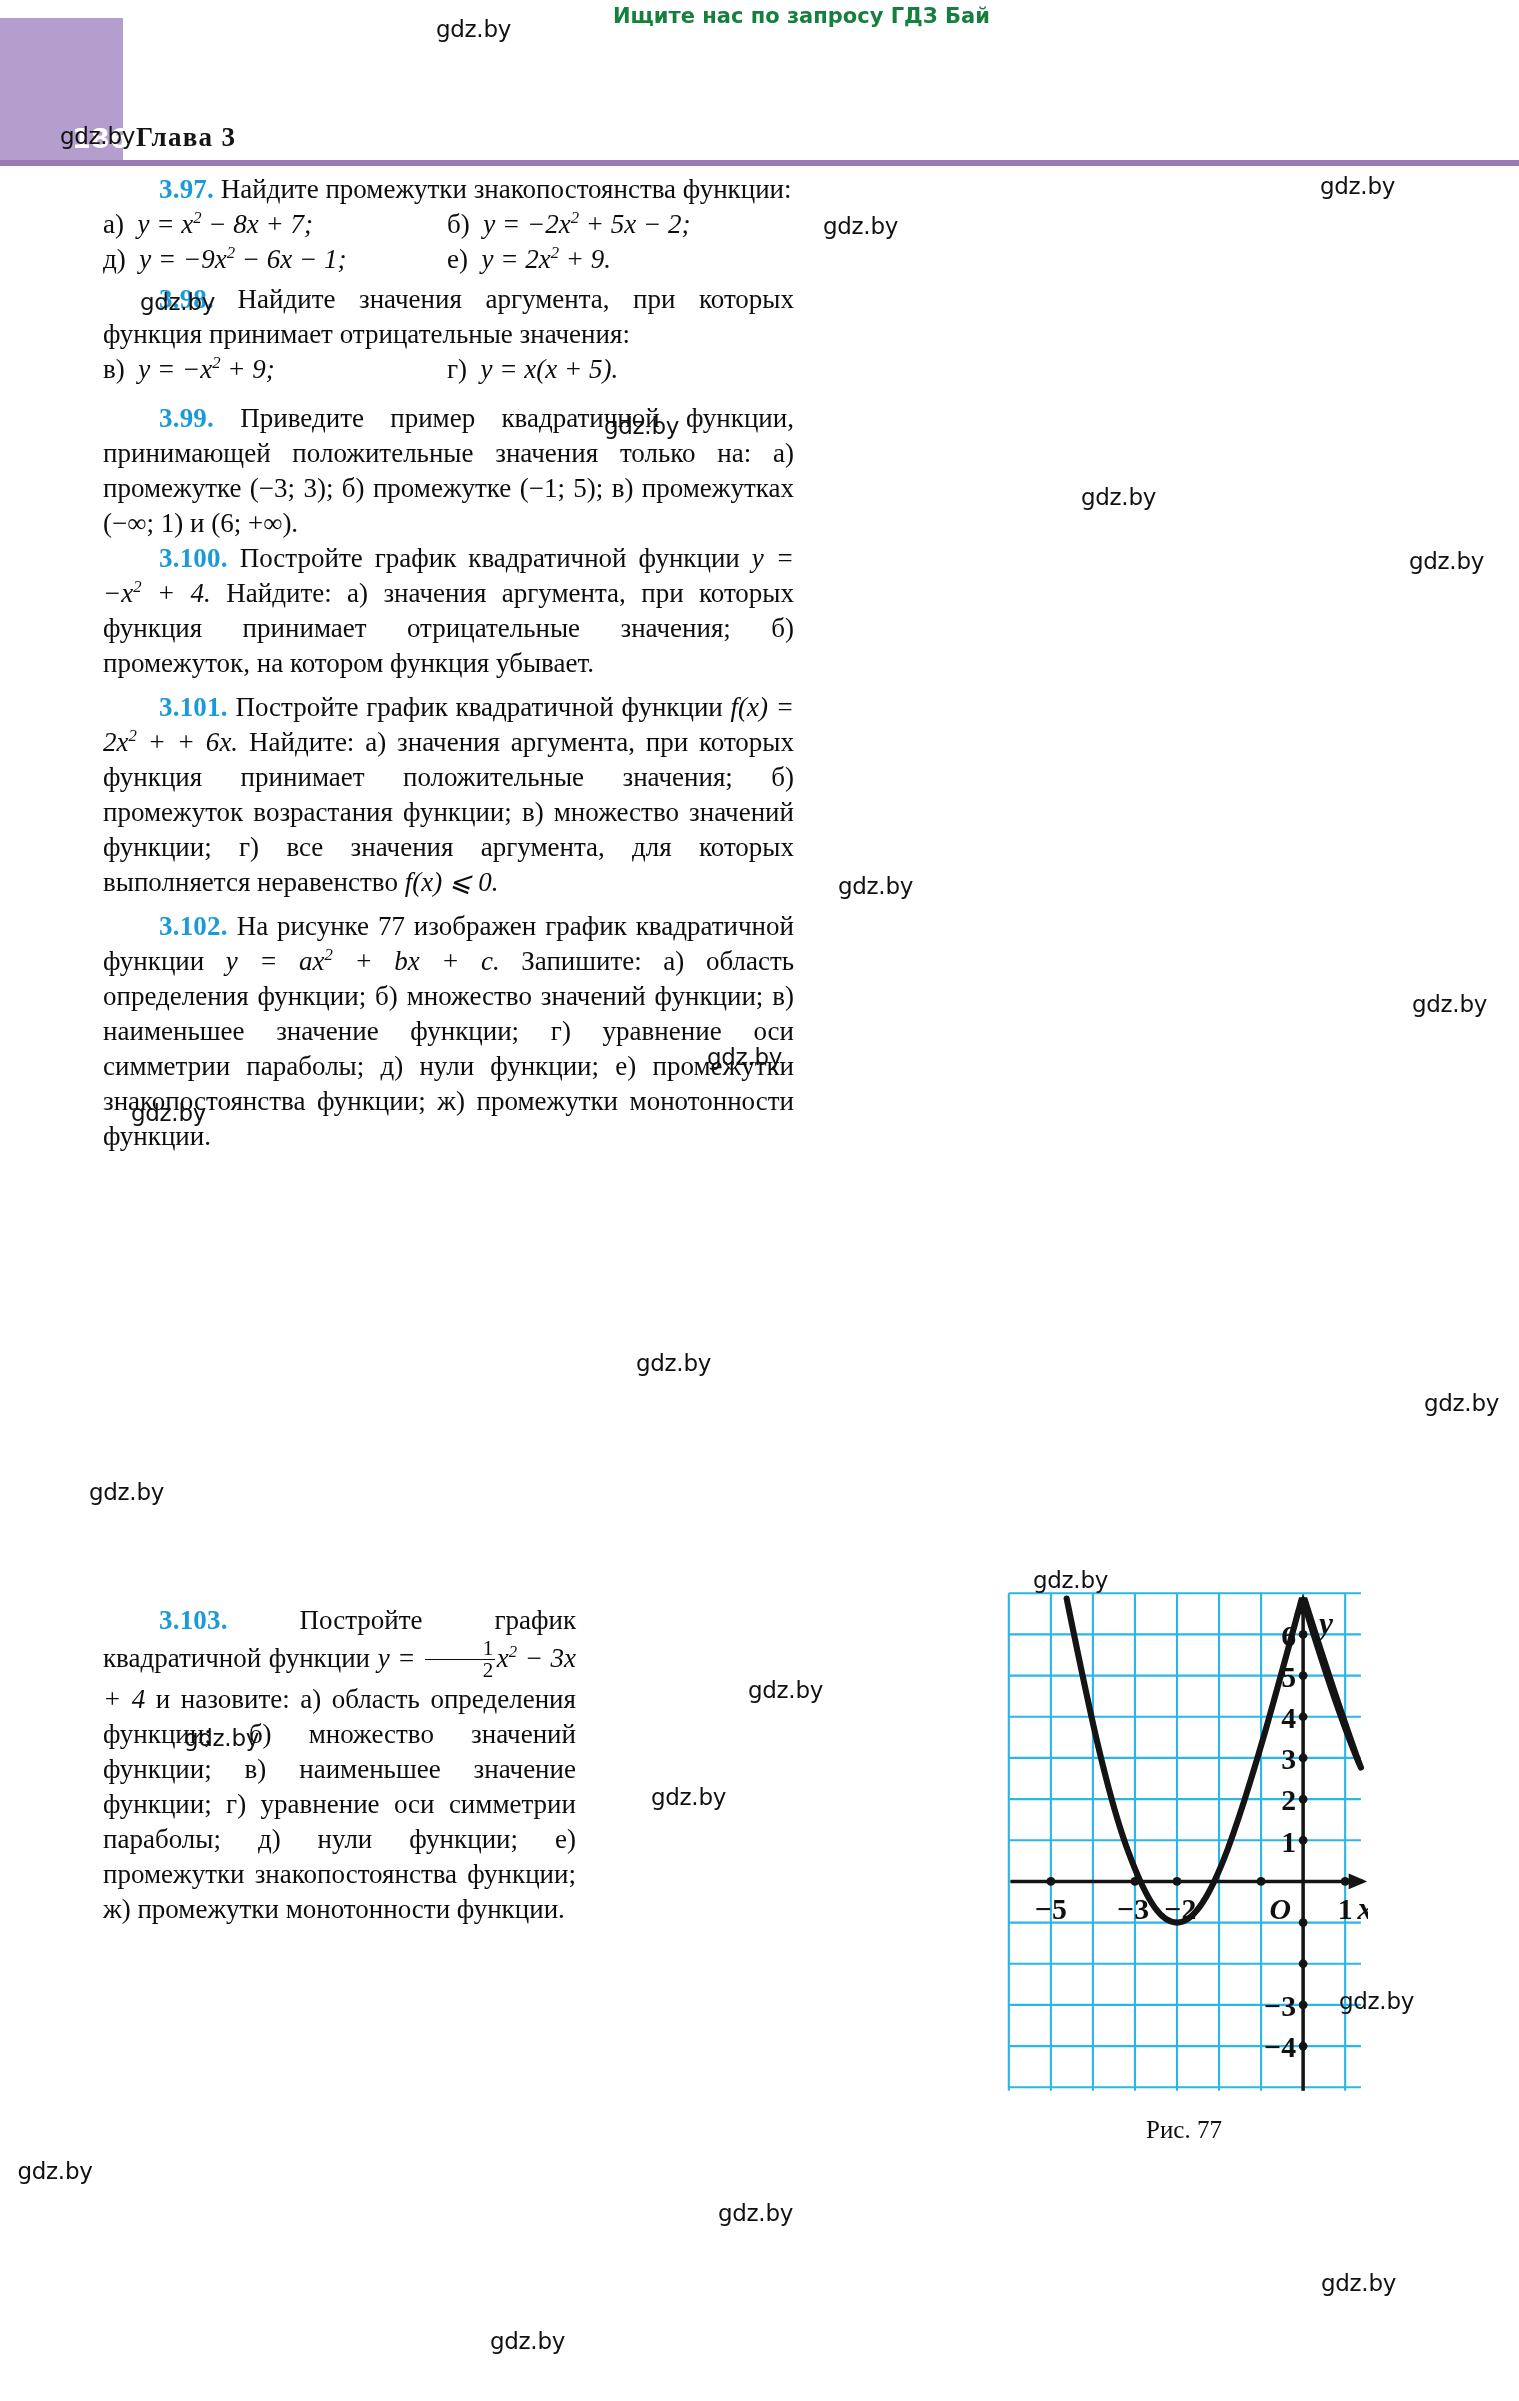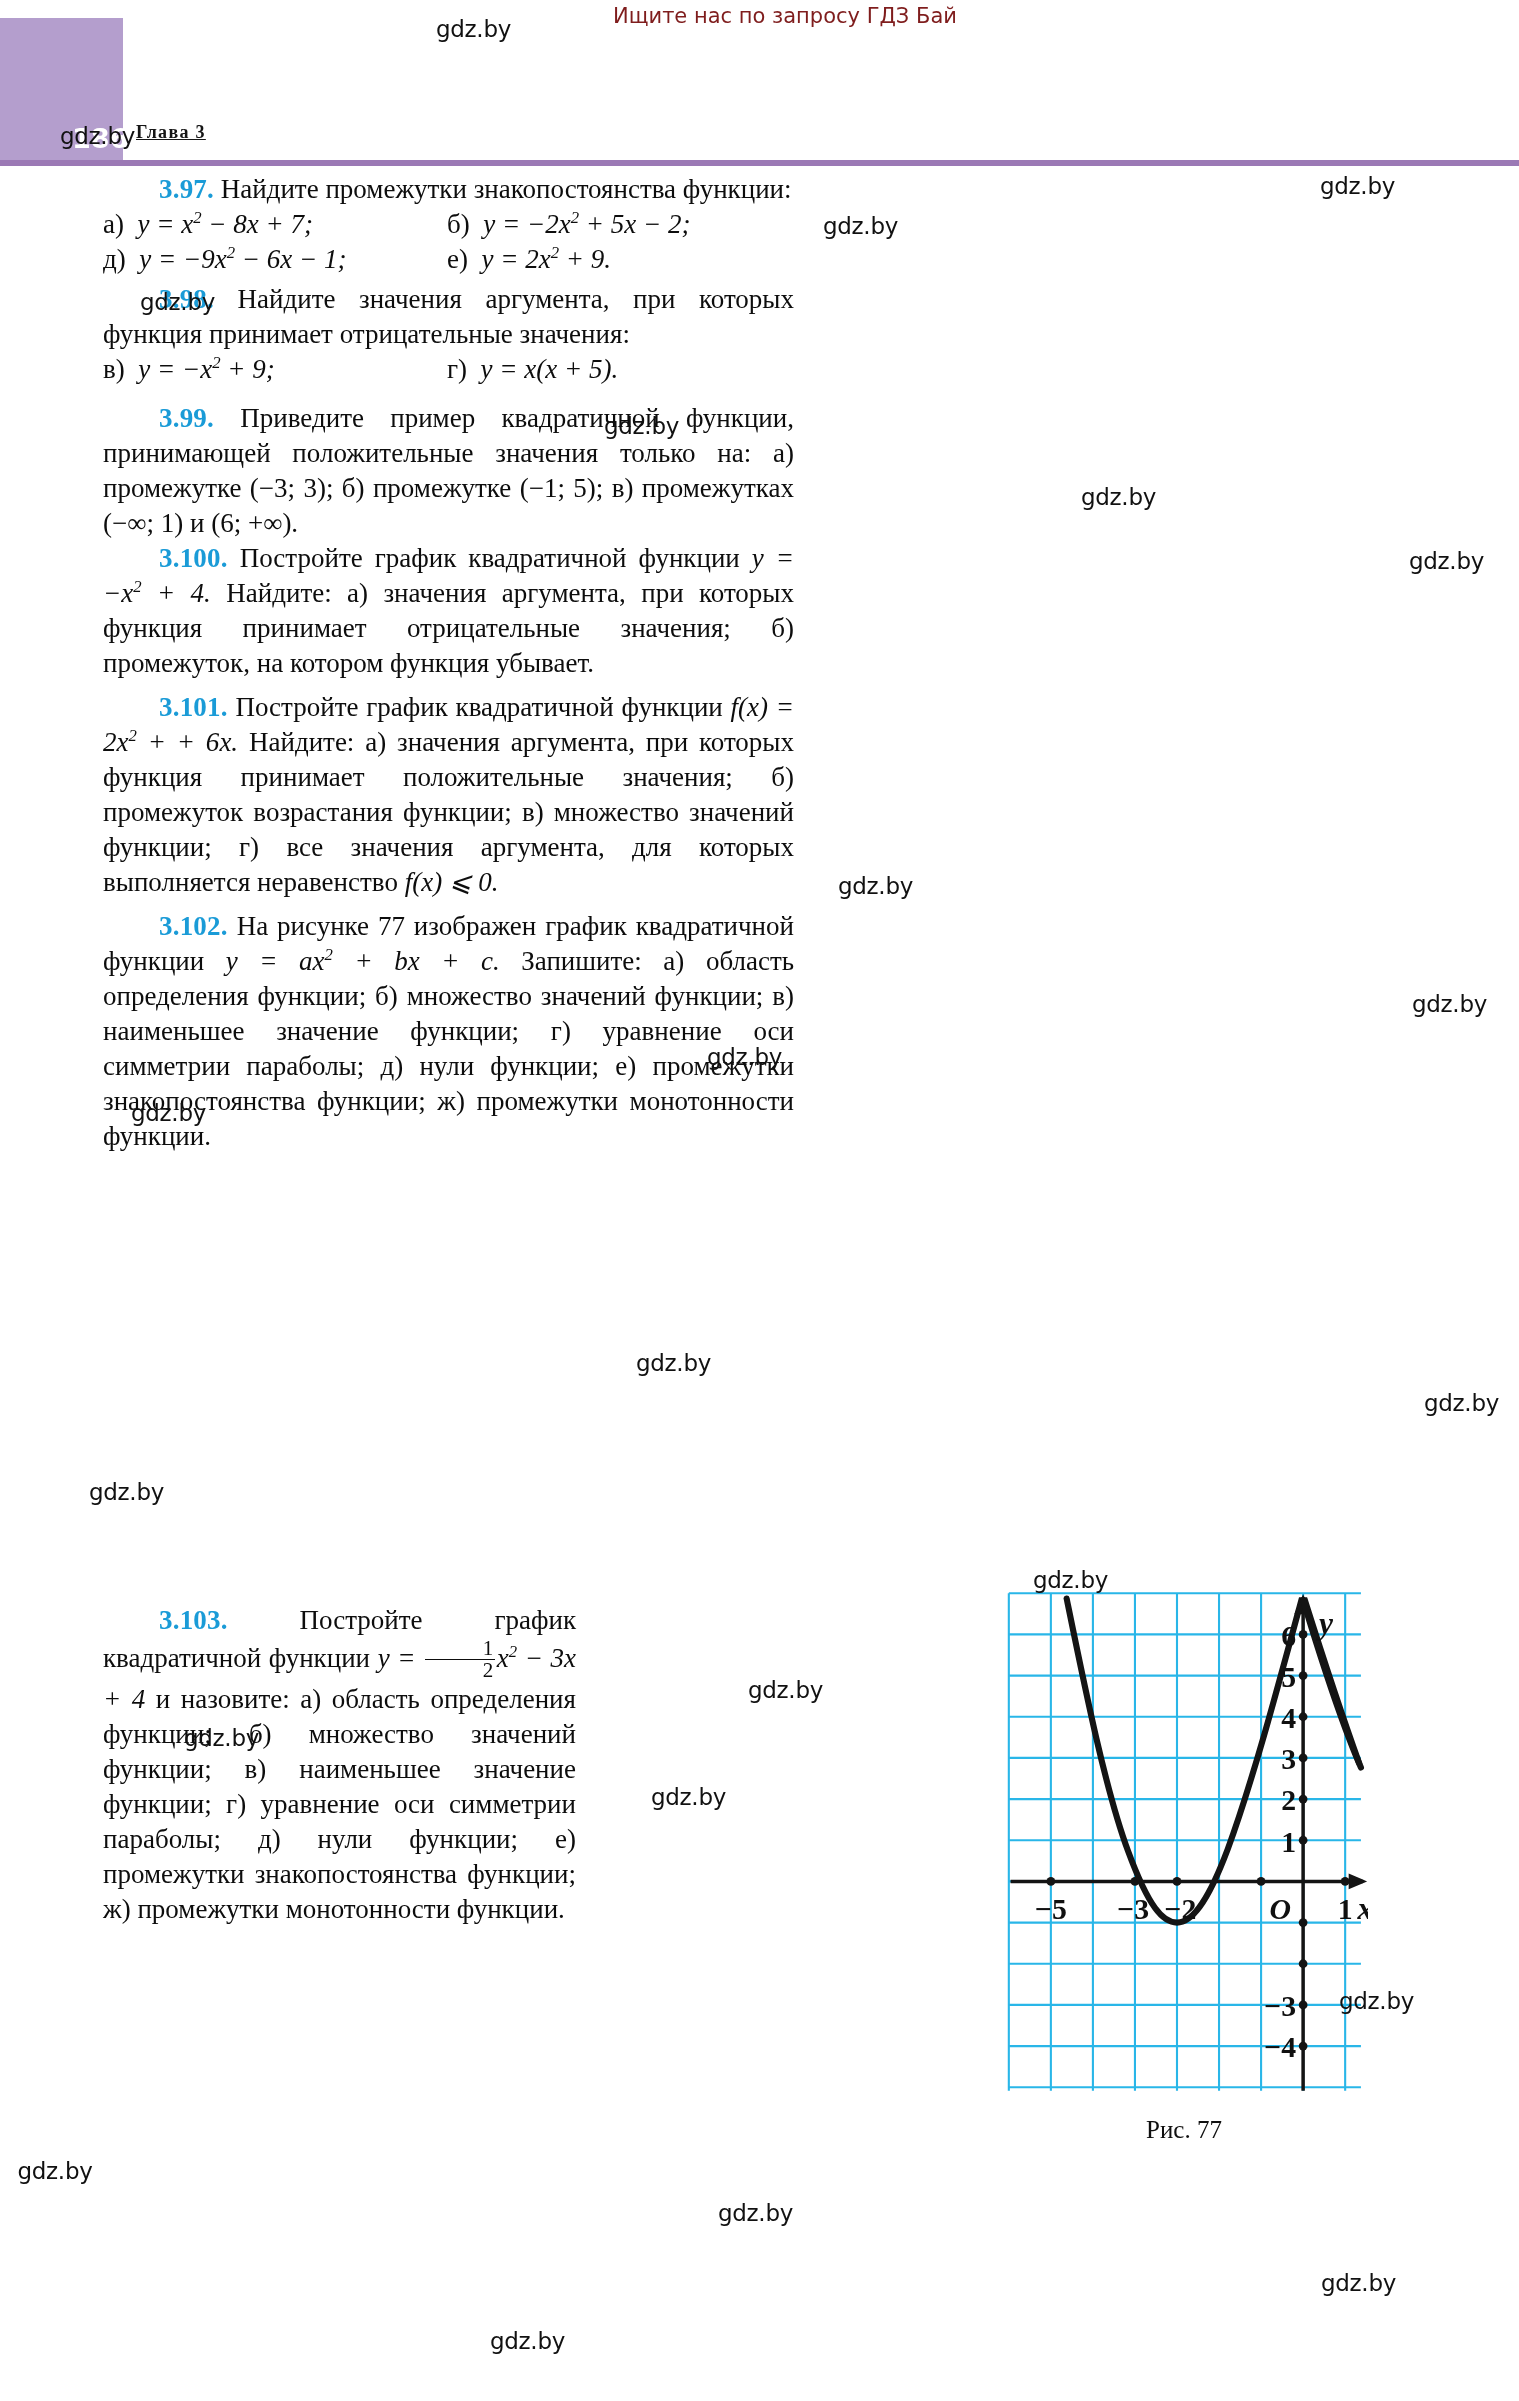--- a/index.html
+++ b/index.html
@@ -19,22 +19,22 @@
     font-size:23px;
     color:#111;
     white-space:nowrap;
     letter-spacing:-0.3px;
   }
   .wm-top{
     position:absolute;
     left:613px;top:3.5px;
     font-family:"DejaVu Sans", sans-serif;
     font-size:21px;
-    font-weight:normal;
-    color:#7f1d1d;
+    font-weight:bold;
+    color:#15803d;
     white-space:nowrap;
   }
   .wm-bottom{
     position:absolute;
     left:0;right:0;top:2363px;
     text-align:center;
     font-family:"DejaVu Sans", sans-serif;
     font-size:22px;
     color:#1b28d8;
     letter-spacing:0.9px;
@@ -50,23 +50,22 @@
     background:#9b79b5;
   }
   .hdr-pageno{
     position:absolute;left:72px;top:123px;
     font-family:"DejaVu Sans", sans-serif;
     font-weight:bold;font-size:27px;color:#ffffff;
   }
   .hdr-chapter{
     position:absolute;left:136px;top:122px;
     font-family:"Liberation Serif", serif;
-    font-weight:bold;font-size:18px;color:#151515;
+    font-weight:bold;font-size:27px;color:#151515;
     letter-spacing:1.3px;
-    text-decoration:underline;
   }
 
   
   .content{
     position:absolute;left:103px;top:172px;width:691px;
     font-size:27px;line-height:35px;color:#0d0d0d;
     text-align:justify;
   }
   .exno{color:#1a9bd7;font-weight:bold;letter-spacing:0.2px;}
   .para{margin:0 0 0 0;}

